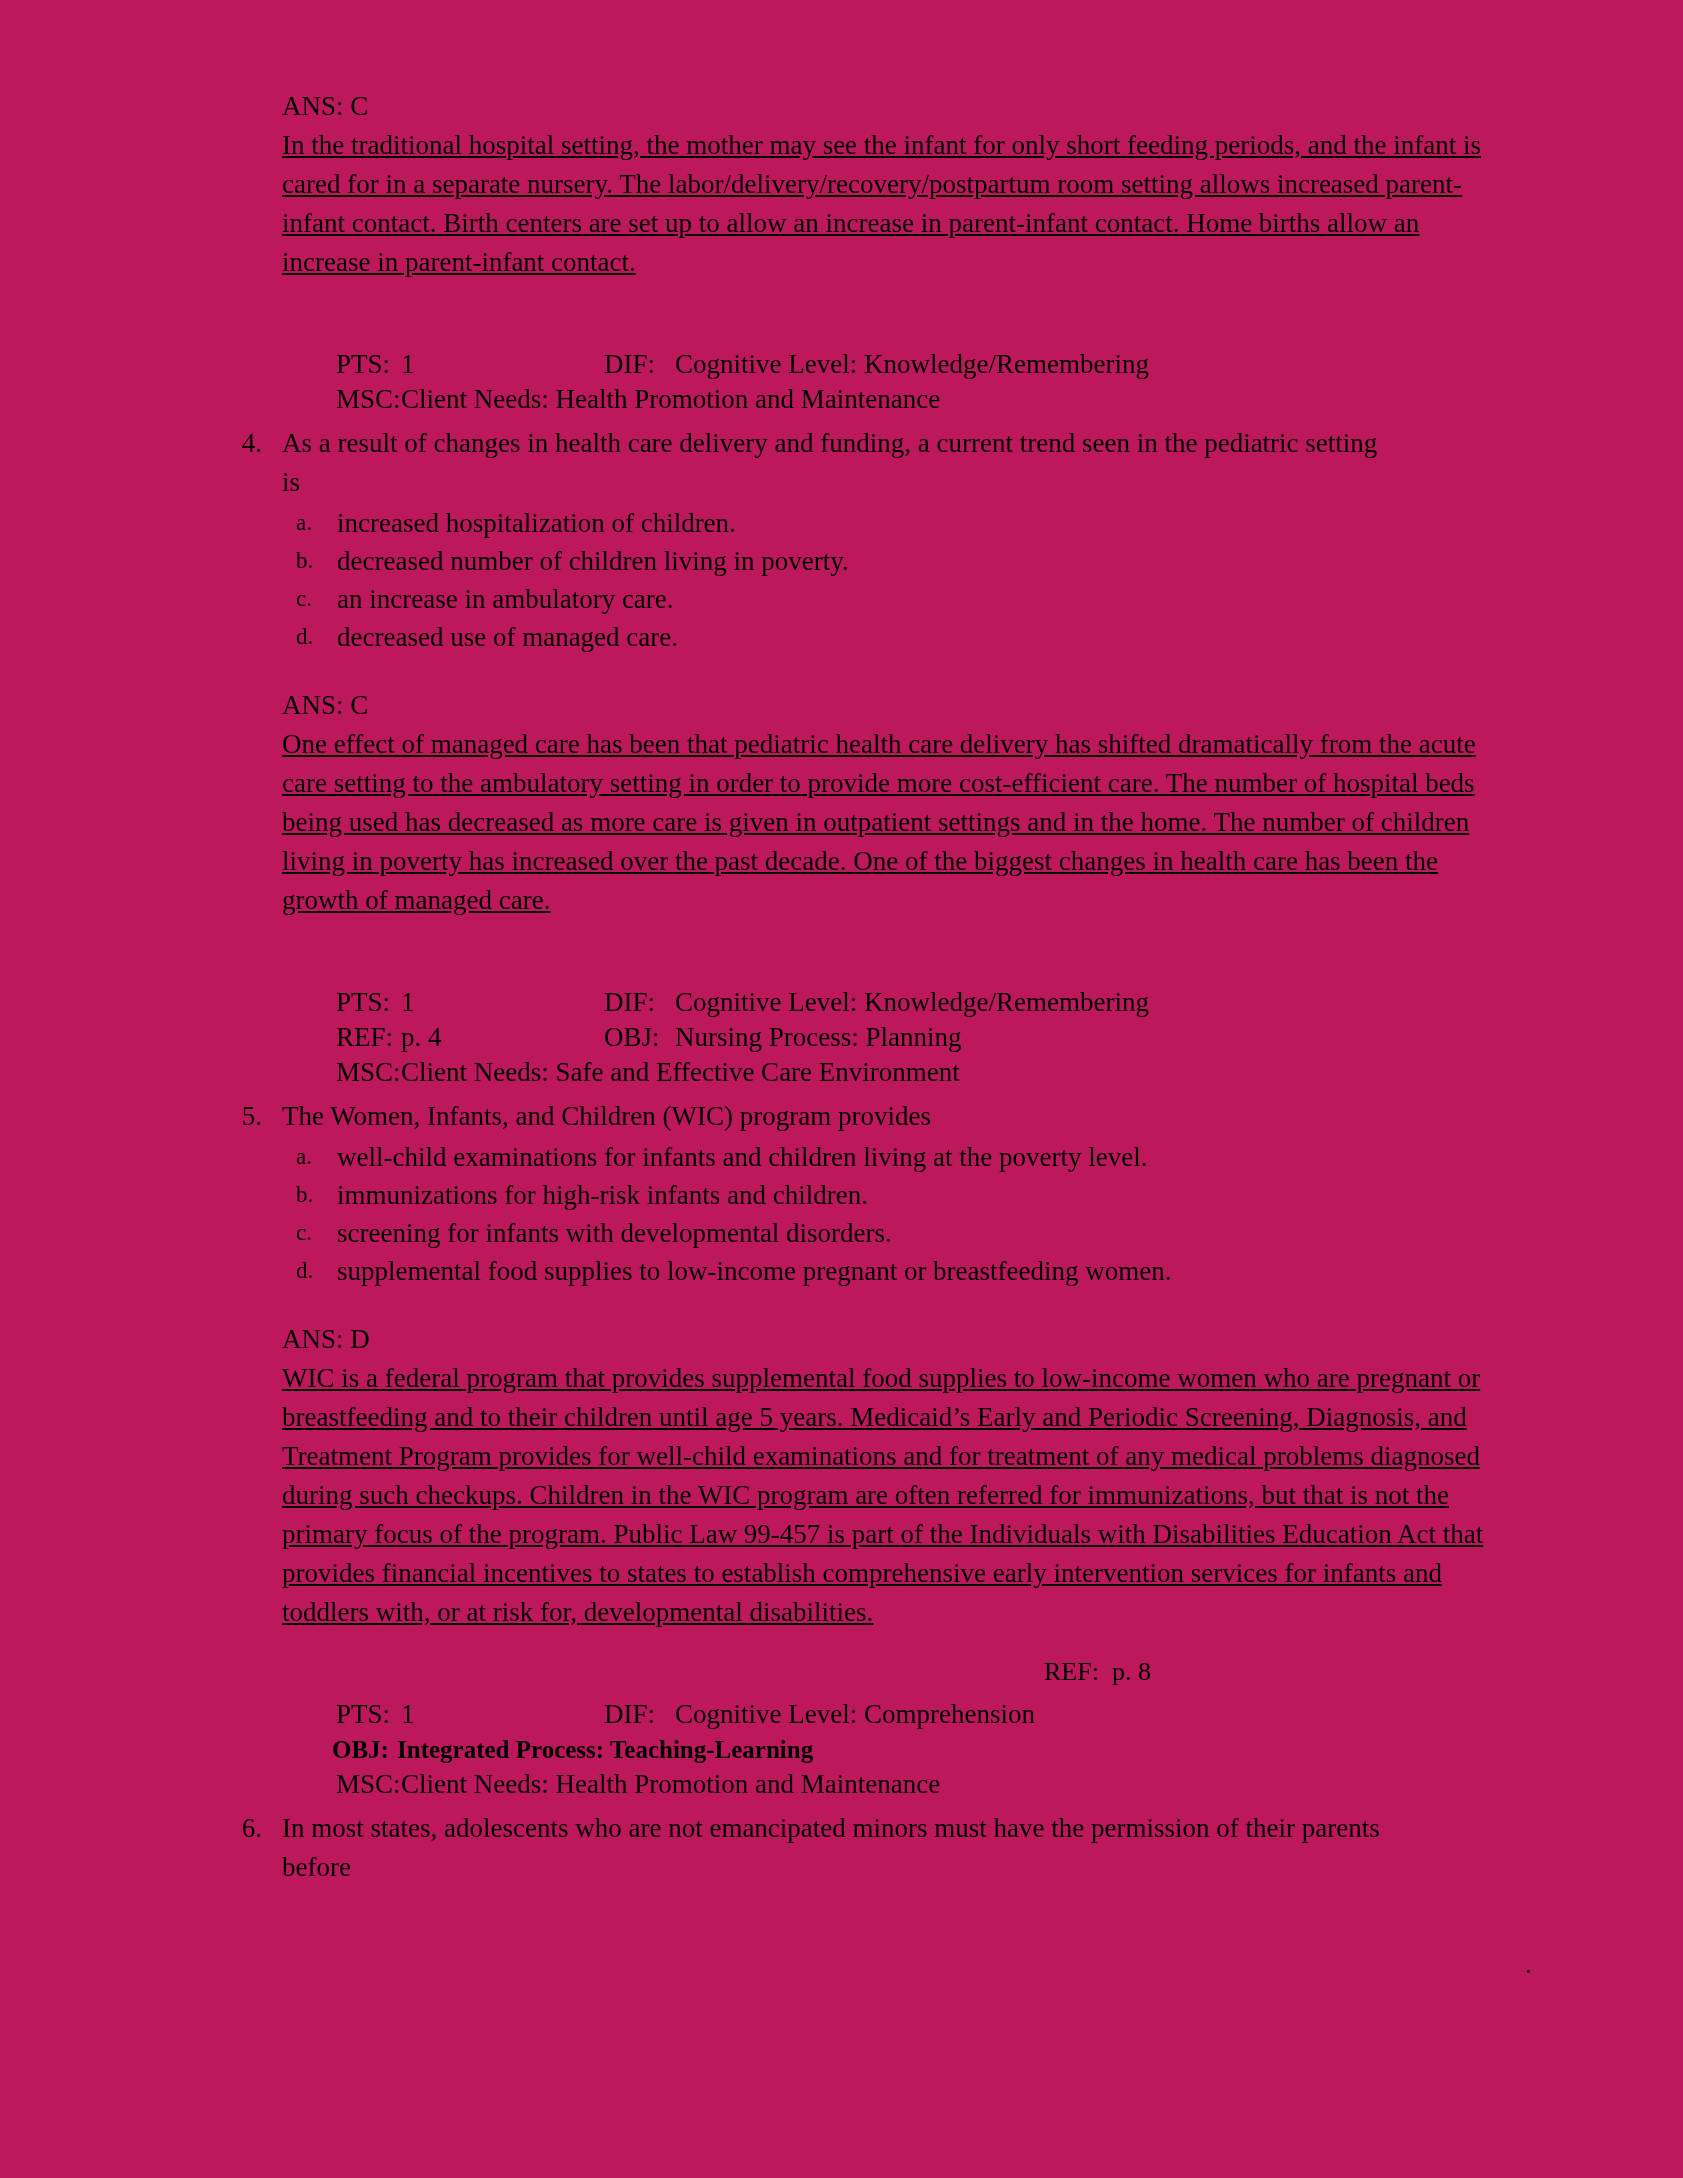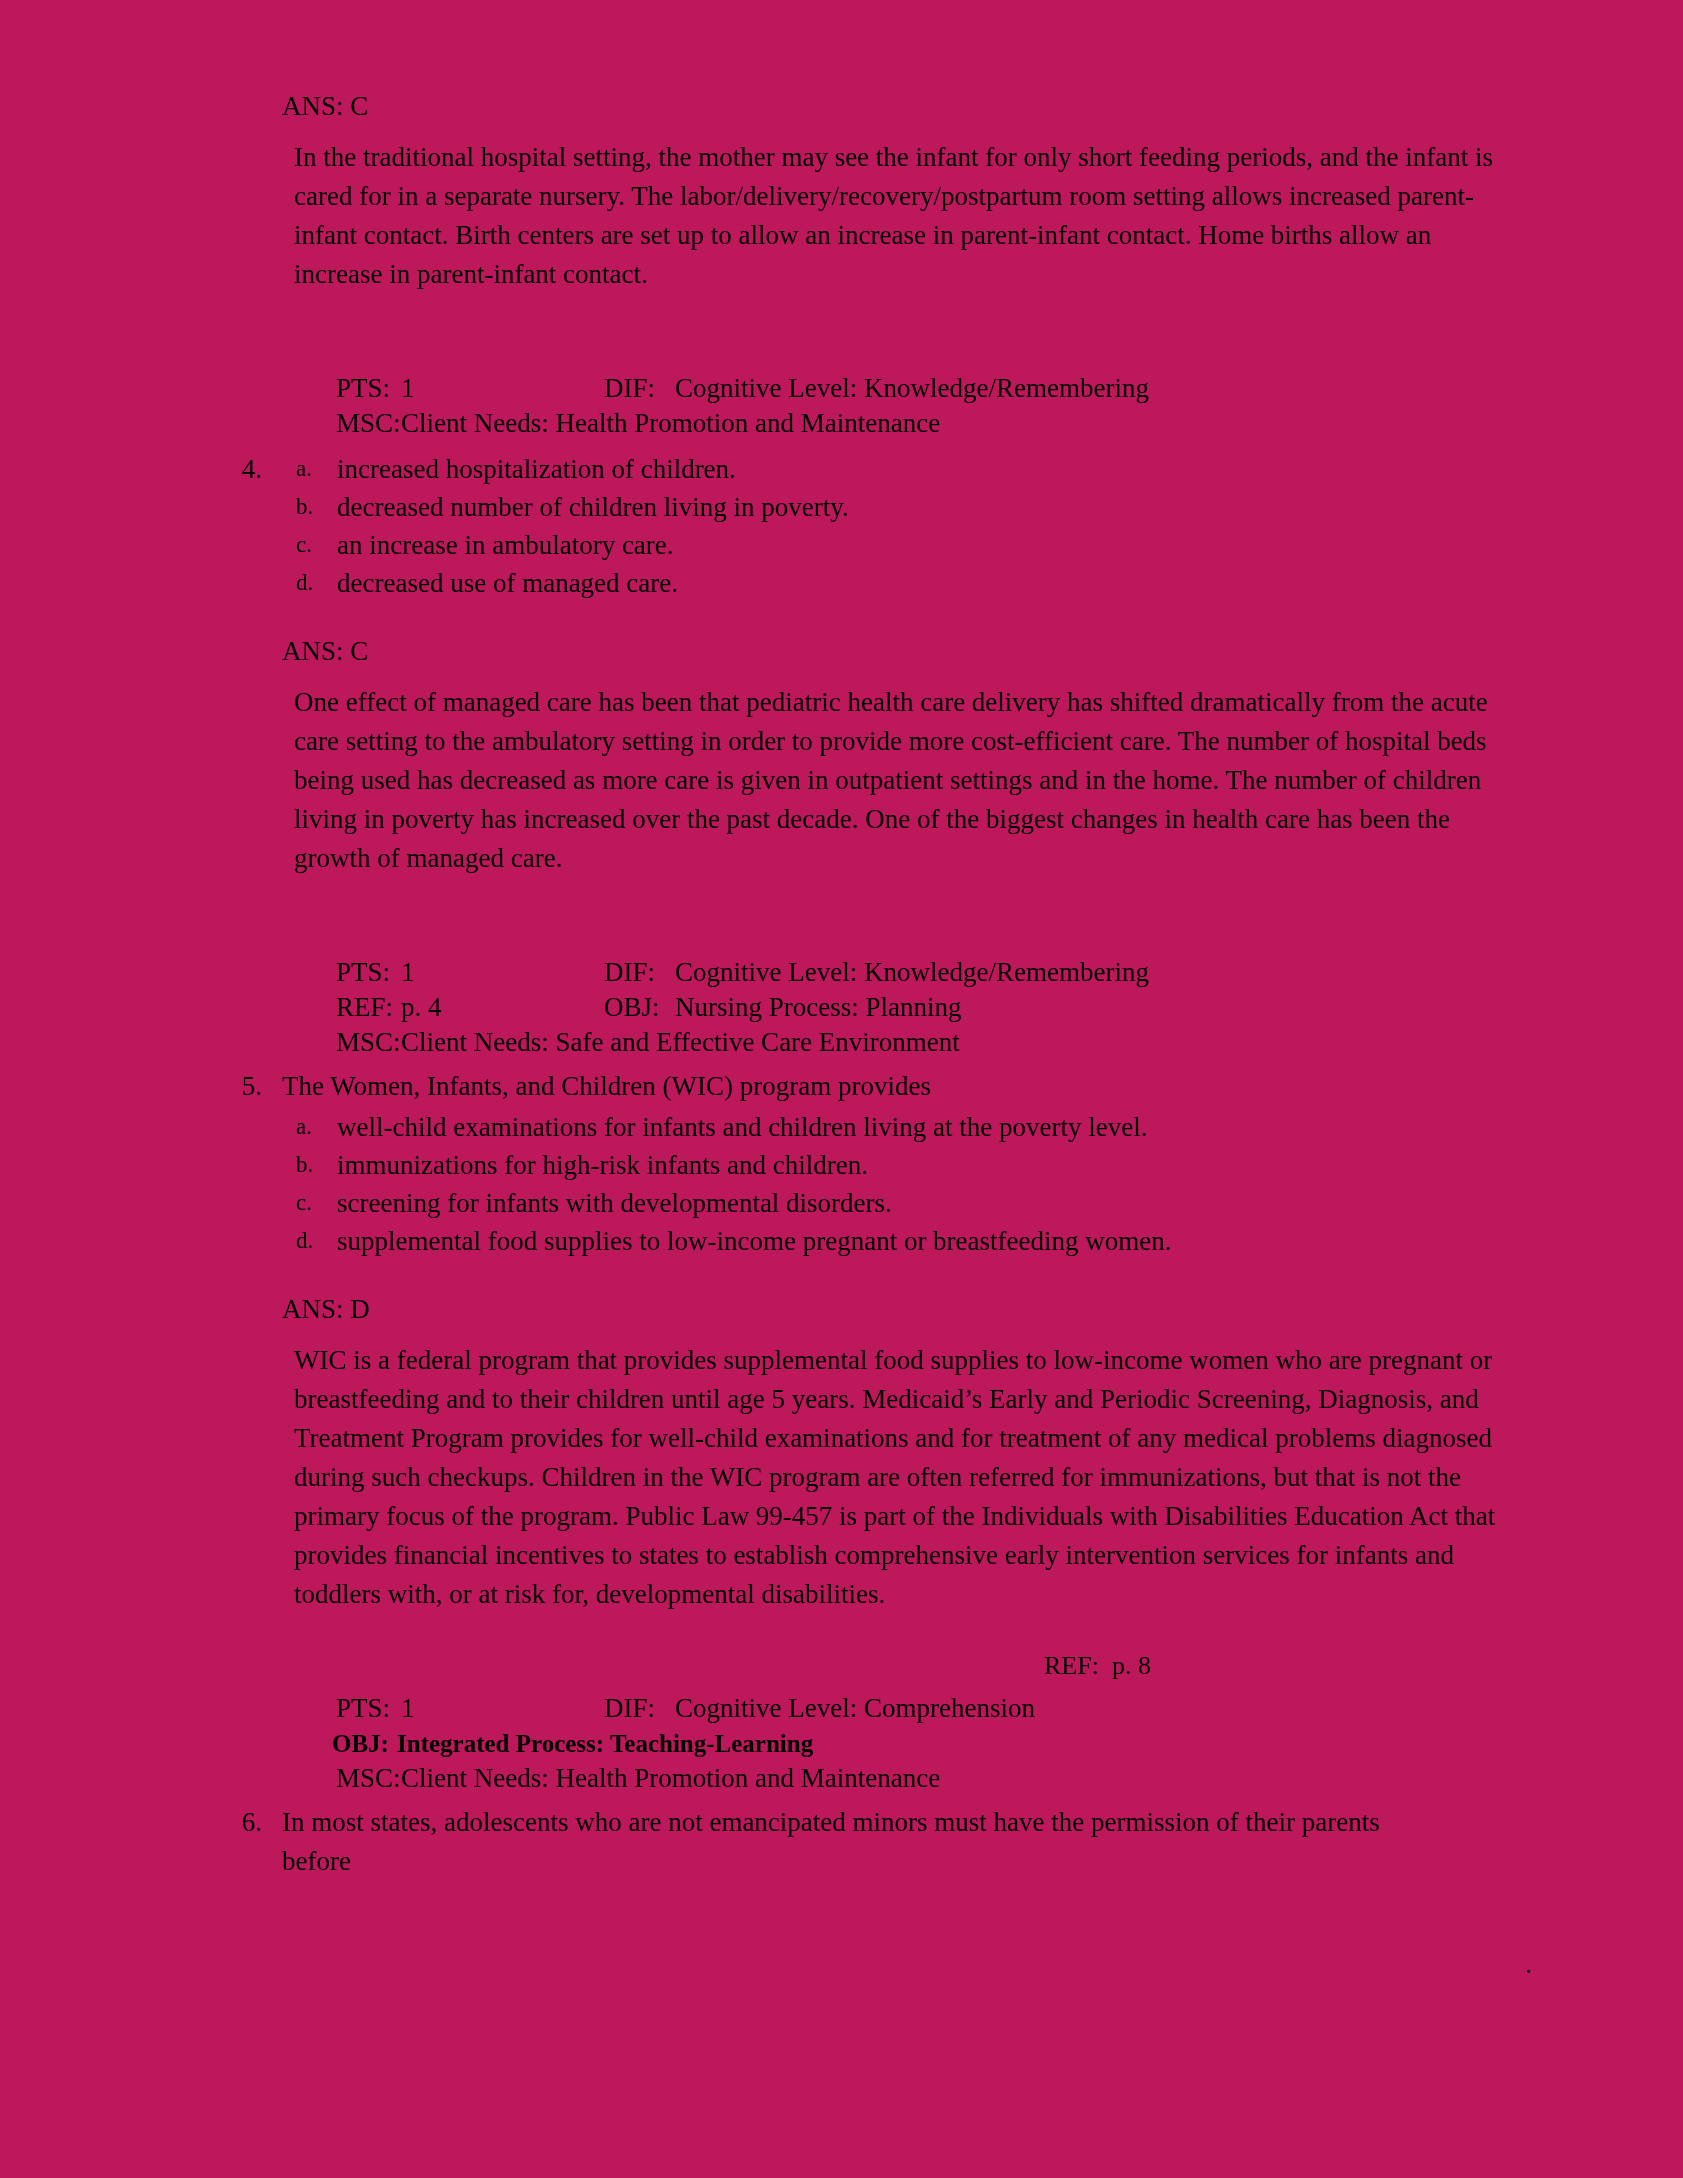--- a/index.html
+++ b/index.html
@@ -27,22 +27,23 @@
     left: 282px;
     top: 87px;
     width: 1213px;
   }
 
   
   .para {
     font-size: 27px;
     line-height: 39px;
     text-align: left;
-    margin: 12px;
+    margin: 0;
     width: 1213px;
+    text-decoration: underline;
   }
   .ans-line {
     font-size: 27px;
     line-height: 39px;
     margin: 0;
   }
   .gap-md { height: 30px; }
   .gap-lg { height: 42px; }
 
   
@@ -141,20 +142,21 @@
       </div>
       <div class="msc-row">
         <span class="m-lbl">MSC:</span><span>Client Needs: Health Promotion and Maintenance</span>
       </div>
     </div>
 
     <div class="gap-lg"></div>
 
     <div class="question">
       <span class="q-num">4.</span>
+      <div class="q-stem">As a result of changes in health care delivery and funding, a current trend seen in the pediatric setting is</div>
       <div class="options">
         <div class="option">
           <span class="opt-letter">a.</span>
           <span>increased hospitalization of children.</span>
         </div>
         <div class="option">
           <span class="opt-letter">b.</span>
           <span>decreased number of children living in poverty.</span>
         </div>
         <div class="option">

